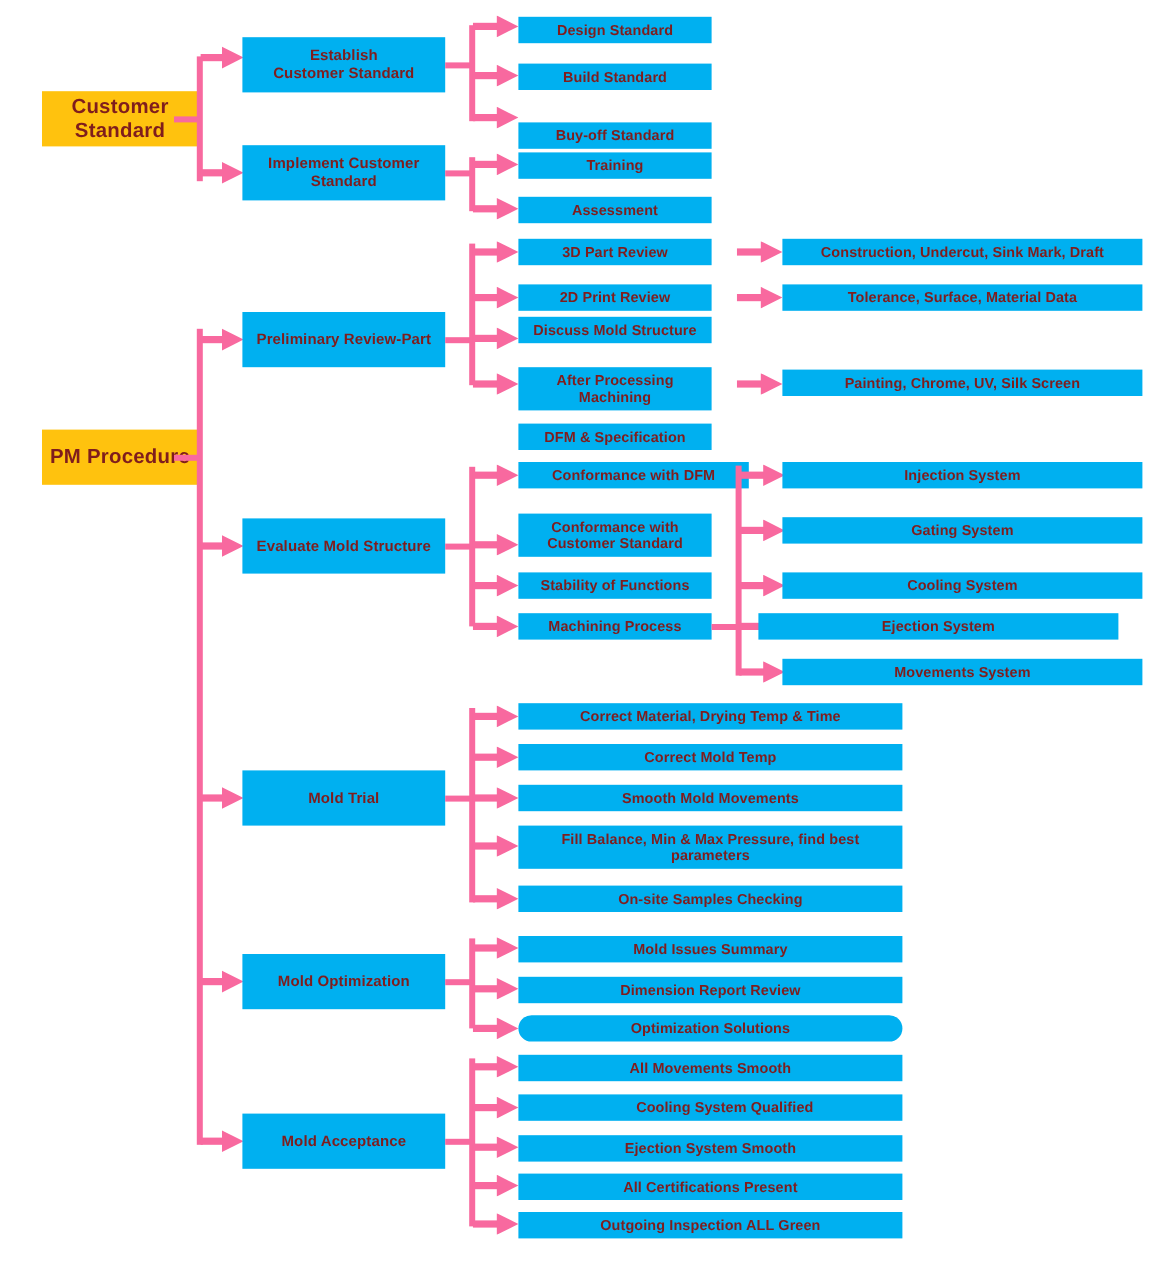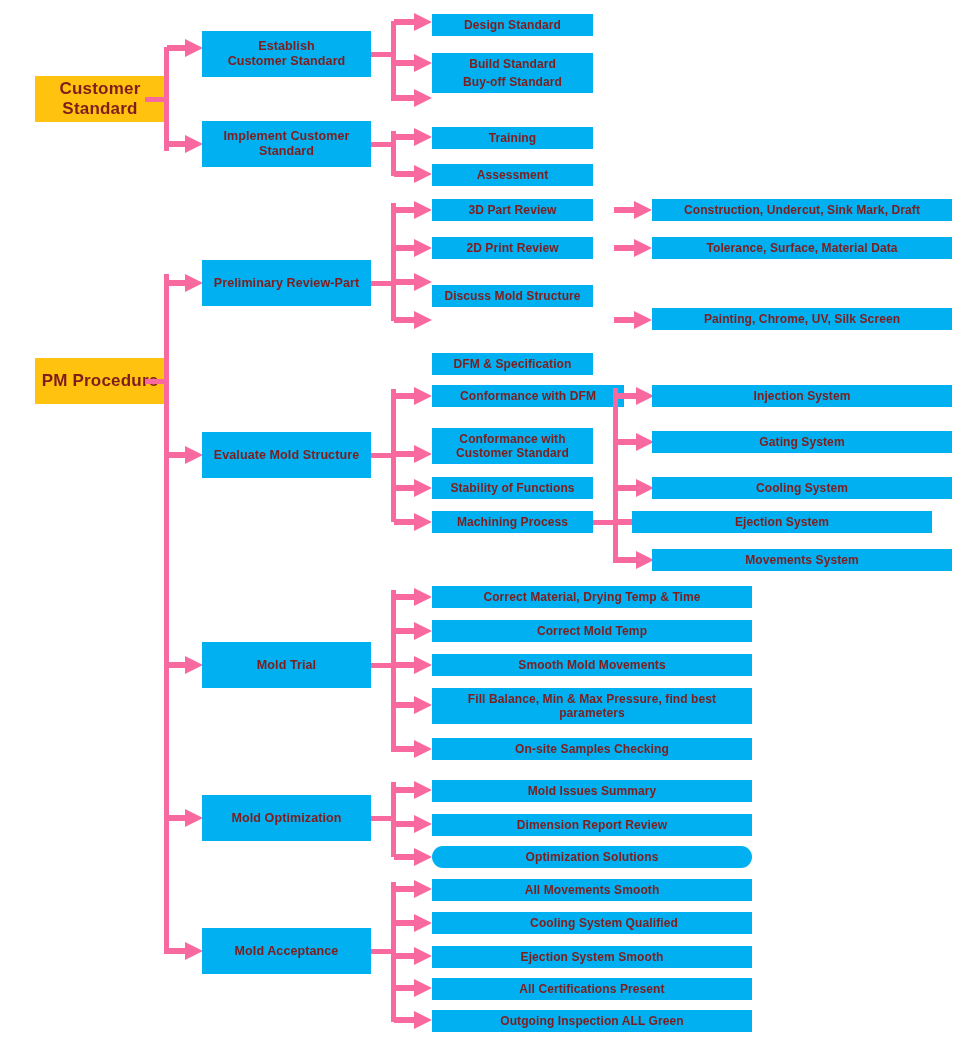--- a/index.html
+++ b/index.html
@@ -134,21 +134,21 @@
       <polygon class="head" points="20,0 38,9 20,18"></polygon>
     </svg>
   </div>
 
   <div class="node lvl3" style="left:432px; top:14px; width:161px; height:22px;">
     <span>Design Standard</span>
   </div>
   <div class="node lvl3" style="left:432px; top:53px; width:161px; height:22px;">
     <span>Build Standard</span>
   </div>
-  <div class="node lvl3" style="left:432px; top:71px; width:161px; height:22px;">
+  <div class="node lvl3" style="left:432px; top:102px; width:161px; height:22px;">
     <span>Buy-off Standard</span>
   </div>
 
   <div class="conn h" style="left:371px; top:142px; width:22px; height:5px;"></div>
   <div class="conn v" style="left:391px; top:131px; width:5px; height:45px;"></div>
 
   <div class="arrow" style="left:394px; top:128px; width:38px; height:18px;">
     <svg width="38" height="18" viewBox="0 0 38 18">
       <rect class="shaft" x="0" y="6" width="24" height="6"></rect>
       <polygon class="head" points="20,0 38,9 20,18"></polygon>
@@ -249,22 +249,28 @@
       <polygon class="head" points="20,0 38,9 20,18"></polygon>
     </svg>
   </div>
 
   <div class="node lvl3" style="left:432px; top:199px; width:161px; height:22px;">
     <span>3D Part Review</span>
   </div>
   <div class="node lvl3" style="left:432px; top:237px; width:161px; height:22px;">
     <span>2D Print Review</span>
   </div>
-  <div class="node lvl3" style="left:432px; top:285px; width:161px; height:22px;">
+  <div class="node lvl3" style="left:432px; top:264px; width:161px; height:22px;">
     <span>Discuss Mold Structure</span>
+  </div>
+  <div class="node lvl3" style="left:432px; top:306px; width:161px; height:36px;">
+    <span>
+      <span>After Processing</span><br>
+      <span>Machining</span>
+    </span>
   </div>
   <div class="node lvl3" style="left:432px; top:353px; width:161px; height:22px;">
     <span>DFM &amp; Specification</span>
   </div>
 
   <div class="arrow" style="left:614px; top:201px; width:38px; height:18px;">
     <svg width="38" height="18" viewBox="0 0 38 18">
       <rect class="shaft" x="0" y="6" width="24" height="6"></rect>
       <polygon class="head" points="20,0 38,9 20,18"></polygon>
     </svg>

